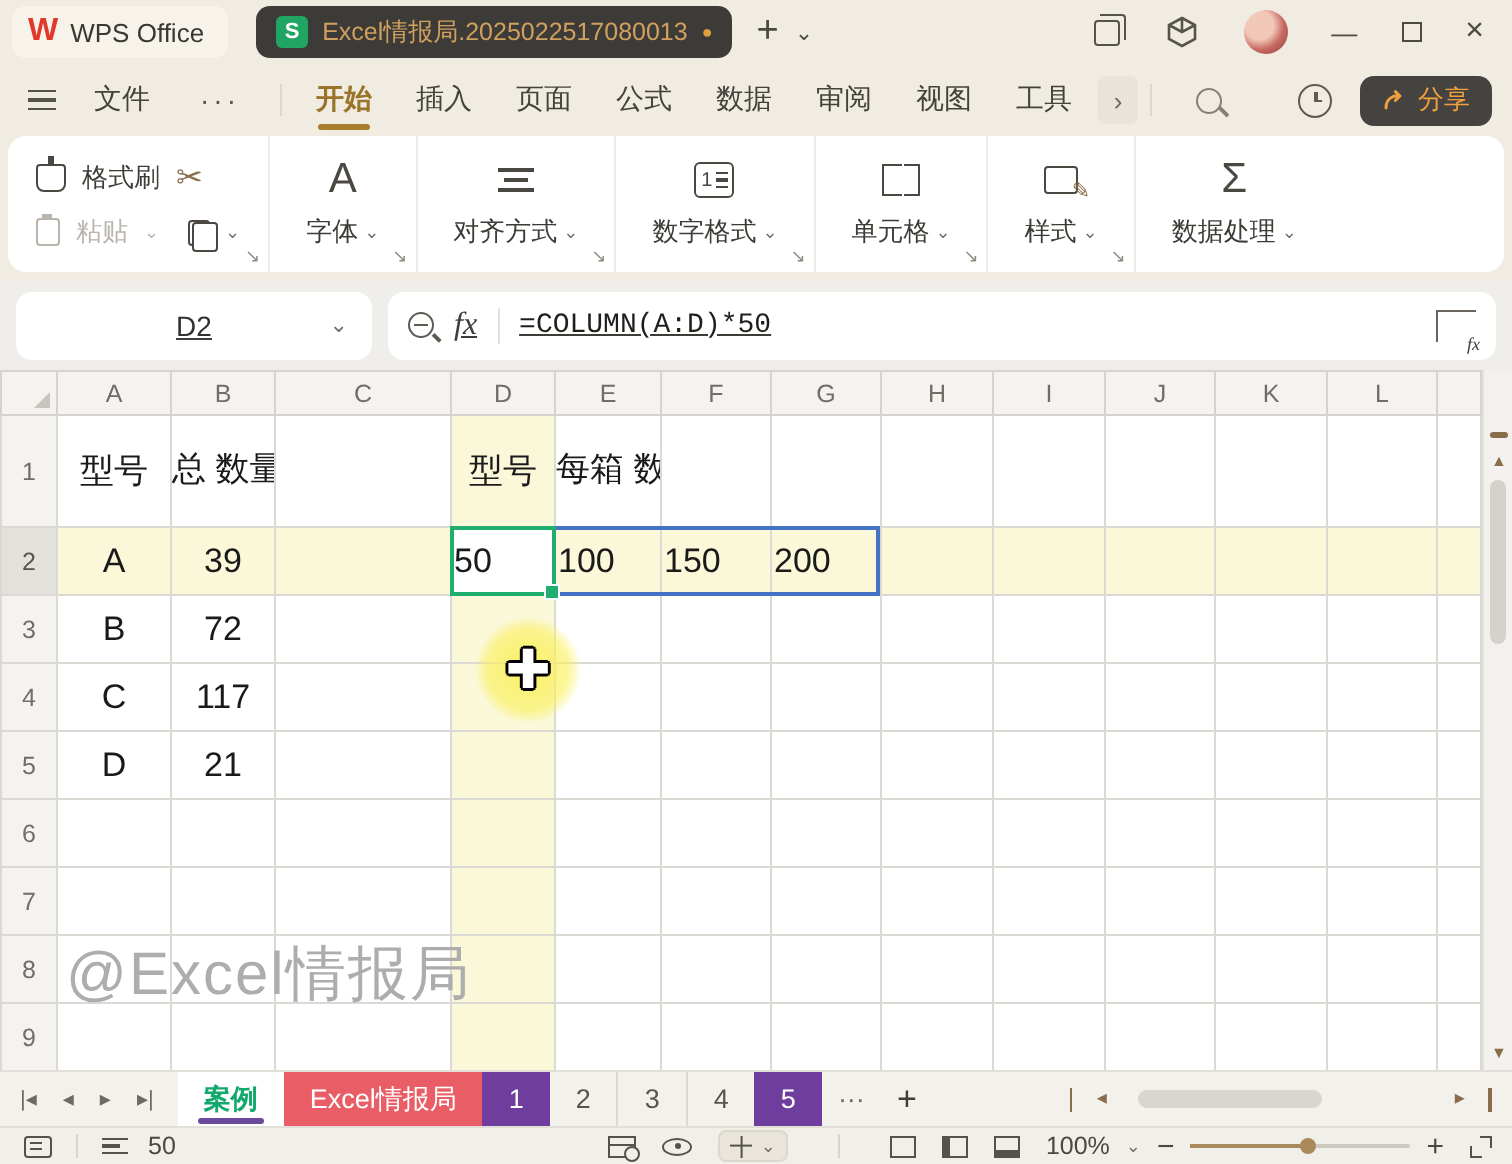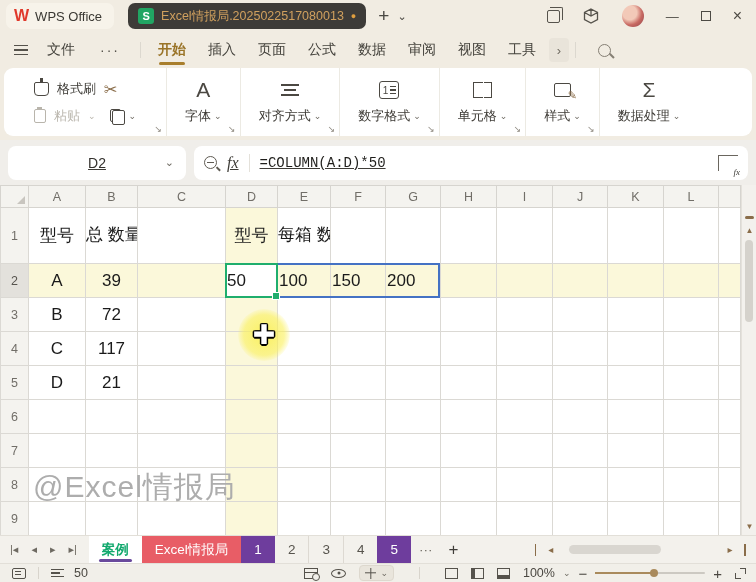--- a/index.html
+++ b/index.html
@@ -44,21 +44,21 @@
   .share-btn { display:flex; align-items:center; gap:5px; background:#454340; color:#ef9f3e; border-radius:7px; height:25px; padding:0 11px; font-size:13px; }
 
   
   .toolbar { position:absolute; top:68px; left:4px; right:4px; height:68px; background:#fff; border-radius:9px; display:flex; align-items:stretch; }
   .tgroup { position:relative; display:flex; flex-direction:column; align-items:center; justify-content:center; gap:4px; padding:6px 18px 8px; border-right:1px solid #eceae3; }
   .tgroup:last-child { border-right:none; }
   .tgroup .big { height:26px; display:flex; align-items:center; justify-content:center; color:#4b4842; }
   .glabel { font-size:13px; color:#3e3b36; display:flex; align-items:center; gap:3px; white-space:nowrap; }
   .chev { font-size:9px; color:#6f6b63; }
   .launcher { position:absolute; right:4px; bottom:2px; font-size:9px; color:#8f8a80; }
-  .clip-group { display:flex; flex-direction:column; justify-content:center; gap:8px; padding:6px 30px; border-right:1px solid #eceae3; position:relative; }
+  .clip-group { display:flex; flex-direction:column; justify-content:center; gap:8px; padding:6px 14px; border-right:1px solid #eceae3; position:relative; }
   .clip-row { display:flex; align-items:center; gap:8px; font-size:13px; }
   .brush-ic { width:15px; height:14px; border:1.4px solid #4b4842; border-radius:2px 2px 4px 4px; position:relative; }
   .brush-ic::after { content:""; position:absolute; top:-5px; left:5px; width:3px; height:5px; background:#4b4842; }
   .scissors { color:#8a6d4a; font-size:16px; }
   .paste-lab { color:#b9b5ac; }
   .paste-ic { width:12px; height:14px; border:1.4px solid #b9b5ac; border-radius:2px; position:relative; }
   .paste-ic::after { content:""; position:absolute; top:-3px; left:2px; width:5px; height:3px; background:#b9b5ac; }
   .copy-ic { width:11px; height:13px; border:1.4px solid #4b4842; border-radius:2px; position:relative; }
   .copy-ic::after { content:""; position:absolute; right:-5px; bottom:-4px; width:11px; height:13px; border:1.4px solid #4b4842; border-radius:2px; background:#fff; }
   .fontA { font-size:21px; font-weight:400; }
@@ -203,20 +203,29 @@
     <span class="menu-item">插入</span>
     <span class="menu-item">页面</span>
     <span class="menu-item">公式</span>
     <span class="menu-item">数据</span>
     <span class="menu-item">审阅</span>
     <span class="menu-item">视图</span>
     <span class="menu-item">工具</span>
     <span class="expand-pill">›</span>
     <span class="v-div"></span>
     <span class="search-ic"></span>
+    <div class="mb-right">
+      <span class="hist-ic"></span>
+      <div class="share-btn">
+        <svg width="13" height="12" viewBox="0 0 13 12">
+            <path d="M2 10 C2 5 6 3.5 9 4 M9 4 L6.7 1.8 M9 4 L6.7 6.2" fill="none" stroke="#ef9f3e" stroke-width="1.5" stroke-linecap="round"></path>
+          </svg>
+        <span>分享</span>
+      </div>
+    </div>
   </div>
 
   <div class="toolbar">
     <div class="clip-group">
       <div class="clip-row">
         <span class="brush-ic"></span>
         <span>格式刷</span>
         <span class="scissors">✂</span>
       </div>
       <div class="clip-row">

